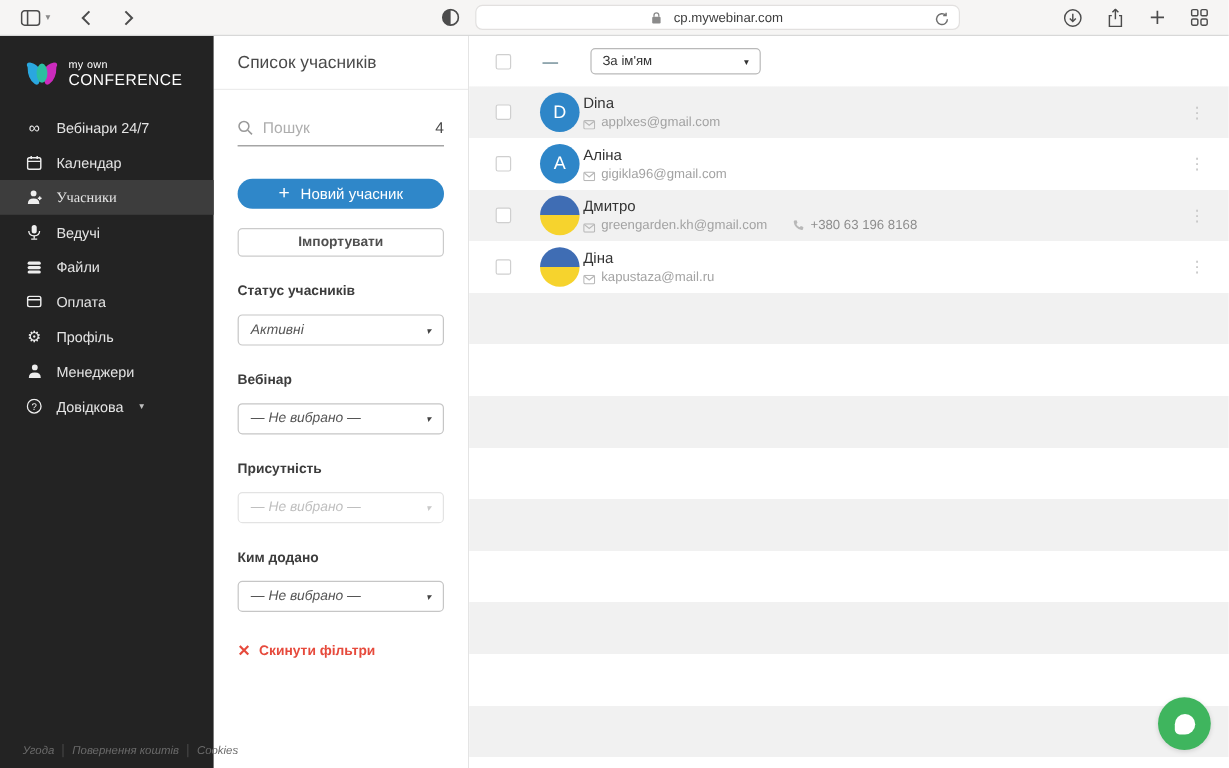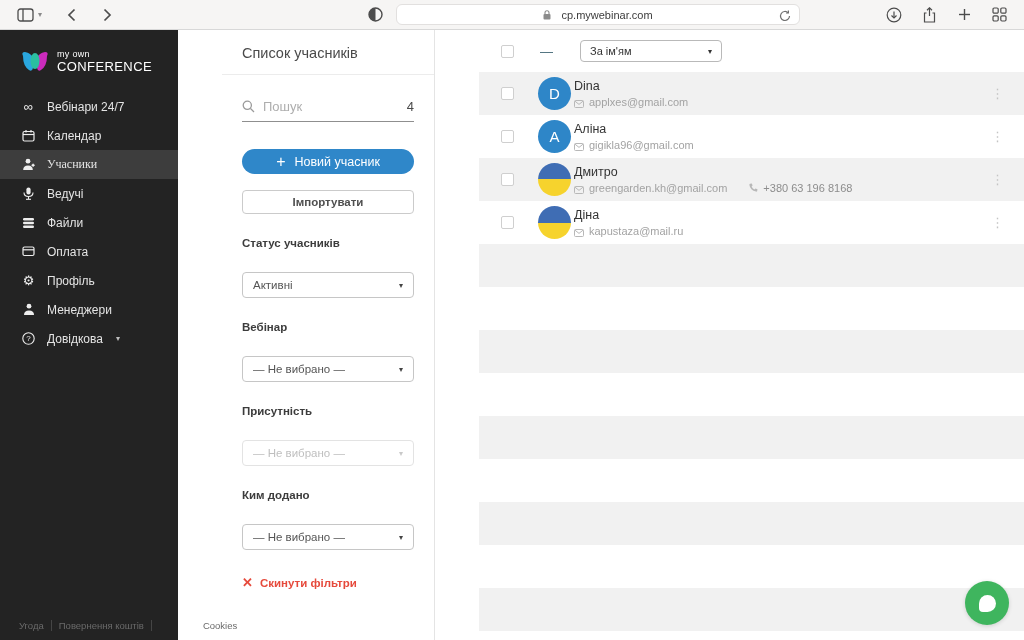--- a/index.html
+++ b/index.html
@@ -15,38 +15,38 @@
   .bb-caret { font-size:8px; color:#8a8a8a; margin-left:-4px; }
   .bb-center { flex:1; display:flex; align-items:center; justify-content:center; gap:10px; }
   .url-pill { width:404px; height:21px; background:#fff; border:1px solid #e2e0df;
     border-radius:6px; display:flex; align-items:center; justify-content:center;
     position:relative; font-size:11px; color:#3c3c3c; }
   .url-core { display:flex; align-items:center; gap:10px; color:#3c3c3c; }
   .reload { position:absolute; right:7px; top:3px; }
   .bb-right { display:flex; align-items:center; gap:13px; width:130px; justify-content:flex-end; }
 
   
-  .app { display:flex; height:610px;gap:44px; }
+  .app { display:flex; height:610px; }
 
   
   .sidebar { width:178px; background:var(--sidebar-bg,#232323); color:#e8e8e8;
     position:relative; flex-shrink:0; }
   .logo { display:flex; align-items:center; gap:7px; padding:20px 0 18px 20px; }
   .logo-text .l1 { font-size:9px; color:#fff; letter-spacing:.3px; line-height:1.1; }
   .logo-text .l2 { font-size:13px; color:#fff; letter-spacing:.4px; line-height:1.1; }
   .nav-item { display:flex; align-items:center; gap:11px; height:29px; padding-left:21px;
     font-size:12px; color:#e4e4e4; cursor:pointer; }
   .nav-item.active { background:#3d3d3d;font-family:Liberation Serif, serif; }
   .nav-ic { width:15px; display:flex; justify-content:center; align-items:center;
     color:#fff; opacity:.92; font-size:13px; }
   .nav-caret { font-size:8px; color:#bdbdbd; margin-left:2px; }
   .side-footer { position:absolute; bottom:9px; left:12px; display:flex; align-items:center;
-    font-size:9.5px; color:#6a6a6a; white-space:nowrap; }
+    font-size:9.5px; color:#6a6a6a; white-space:nowrap;font-style:italic; }
   .side-footer span { padding:0 7px; border-right:1px solid #454545; cursor:pointer; }
-  .side-footer span:last-child { border-right:none;margin-left:44px; }
+  .side-footer span:last-child { border-right:none; }
 
   
   .panel { width:213px; background:#fff; border-right:1px solid #e4e4e4; flex-shrink:0; }
   .panel-title { font-size:14.5px; color:#4a4a4a; padding:15px 0 13px 20px;
     border-bottom:1px solid #ececec; }
   .panel-body { padding:0 20px; }
   .search-row { margin-top:24px; display:flex; align-items:center; gap:8px;
     border-bottom:1px solid #8f8f8f; padding-bottom:7px; }
   .search-row input { border:none; outline:none; flex:1; font-size:13px; color:#444;
     font-family:"Liberation Sans", sans-serif; min-width:0; background:transparent; }
@@ -57,23 +57,23 @@
     align-items:center; justify-content:center; gap:9px; cursor:pointer;
     font-family:"Liberation Sans", sans-serif; }
   .btn-new .plus { font-size:16px; font-weight:400; line-height:1; }
   .btn-ghost { width:100%; height:24px; background:#fff; border:1px solid #cbcbcb;
     border-radius:4px; font-size:11.5px; color:#4f4f4f; cursor:pointer;
     font-family:"Liberation Sans", sans-serif;font-weight:bold; }
   .import-btn { margin-top:16px; }
   .export-ring { margin:7px -7px 0 -5px; border:2px solid var(--annotation,#d5422e);
     border-radius:14px; padding:2px 5px; }
   .filter-label { margin-top:23px; font-size:11.5px; font-weight:bold; color:#3c3c3c; }
-  .select { margin-top:23px; height:26px; border:1px solid #c6c6c6; border-radius:4px;
+  .select { margin-top:13px; height:26px; border:1px solid #c6c6c6; border-radius:4px;
     display:flex; align-items:center; justify-content:space-between; padding:0 10px;
-    font-size:11.5px; color:#555; cursor:pointer; background:#fff; }
+    font-size:11.5px; color:#555; cursor:pointer; background:#fff;font-style:italic; }
   .select .caret { font-size:8px; color:#444; }
   .select.disabled { border-color:#e3e3e3; color:#bfbfbf; }
   .select.disabled .caret { color:#c9c9c9; }
   .reset-link { margin-top:25px; display:flex; align-items:center; gap:7px;
     color:var(--danger,#e64a3c); font-size:11.5px; font-weight:bold; cursor:pointer; }
   .reset-link .x { font-size:13px; font-weight:bold; }
 
   
   .list { flex:1; display:flex; flex-direction:column; background:#fff; }
   .list-header { height:42px; display:flex; align-items:center; padding-left:22px;

